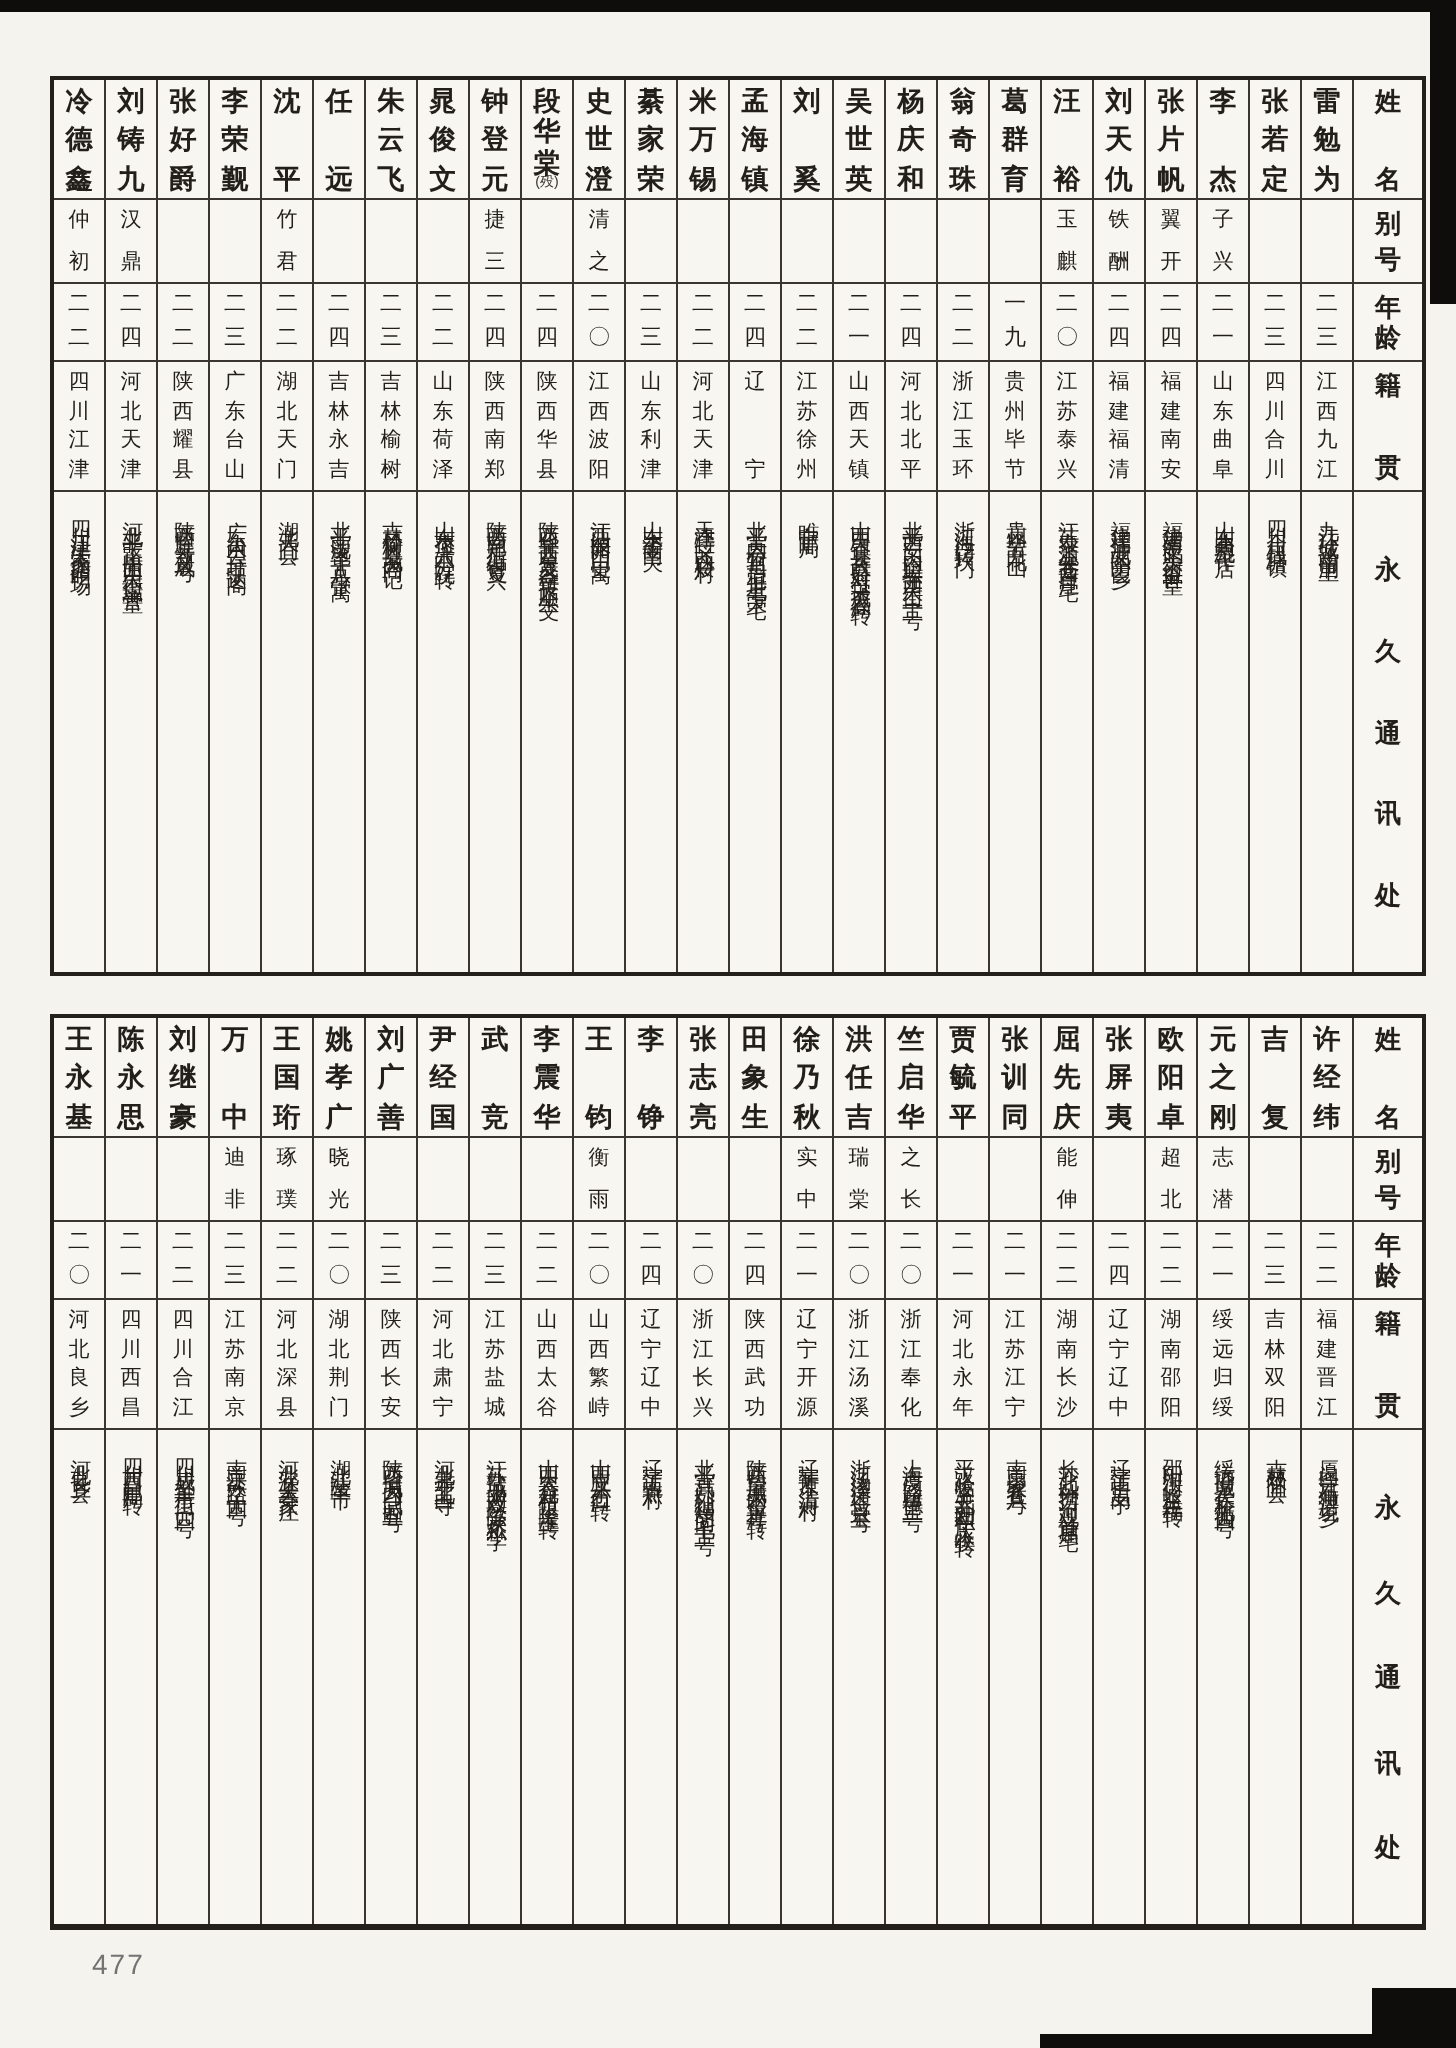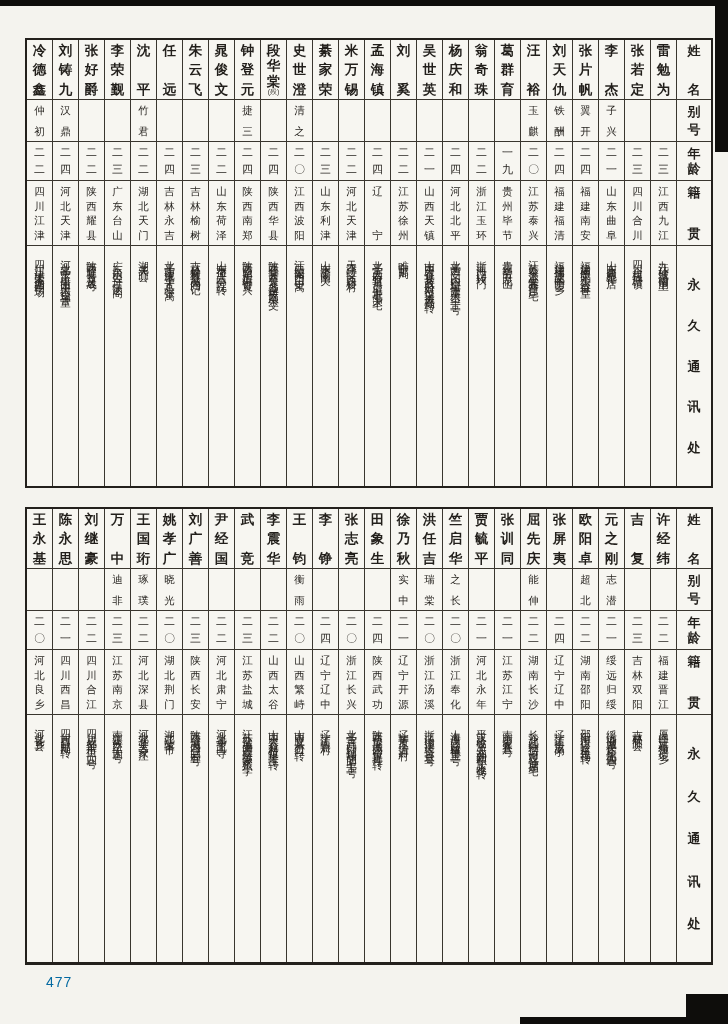--- a/index.html
+++ b/index.html
@@ -55,21 +55,21 @@
   .header-col .c-addr{padding:32px 0;}
 
   .vtext{
     writing-mode:vertical-rl;
     font-size:10.5px;letter-spacing:3px;line-height:1.6;
     text-align:start;
   }
 
   .page-number{
     position:absolute;left:46px;top:974px;
-    font-size:14px;letter-spacing:1px;color:#0369a1;
+    font-size:14px;letter-spacing:1px;color:#737373;
   }
 </style>
 </head>
 <body>
 
 <div class="art art-top"></div>
 <div class="art art-top-right"></div>
 <div class="art art-bottom-right"></div>
 <div class="art art-bottom-edge"></div>
 

